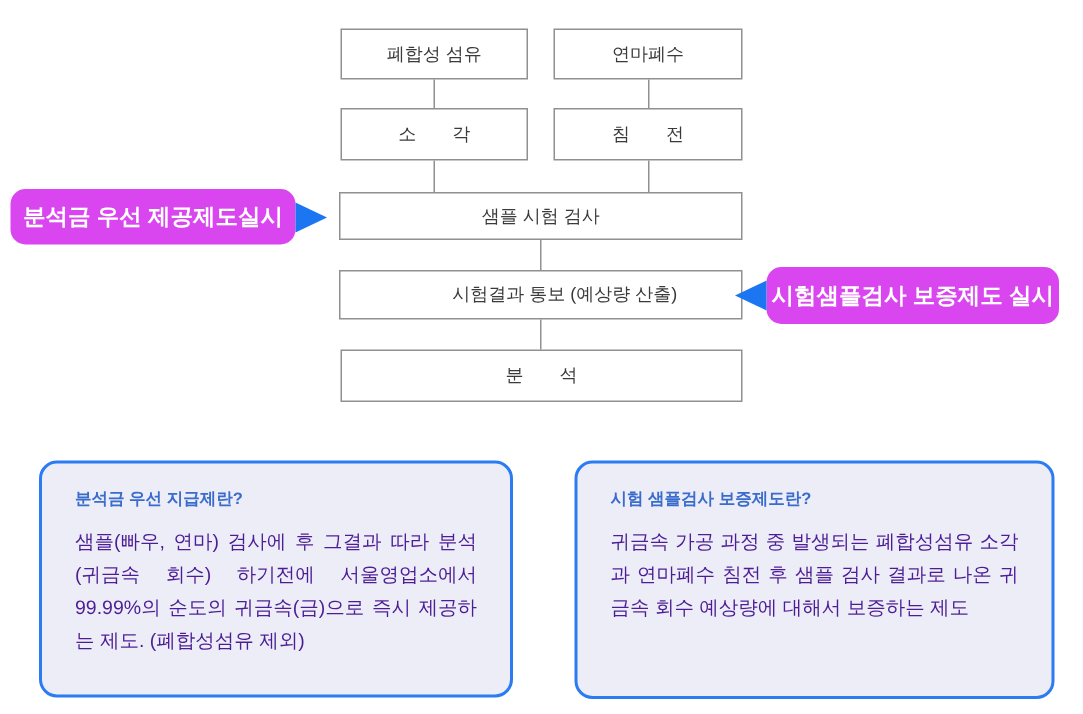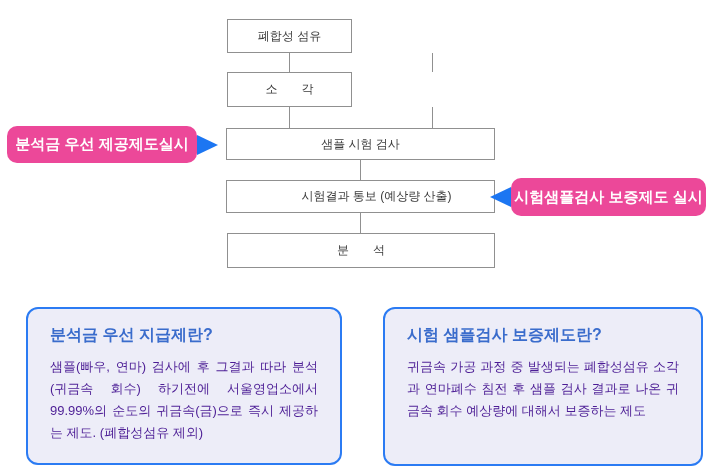--- a/index.html
+++ b/index.html
@@ -35,21 +35,21 @@
   #l1 { left:289px; top:53px;  height:19px; }
   #l2 { left:432px; top:53px;  height:19px; }
   #l3 { left:289px; top:107px; height:21px; }
   #l4 { left:432px; top:107px; height:21px; }
   #l5 { left:360px; top:160px; height:20px; }
   #l6 { left:360px; top:213px; height:20px; }
 
   
   .callout {
     position: absolute;
-    background: #ec4899;
+    background: #d946ef;
     color: #ffffff;
     font-weight: bold;
     font-size: 15px;
     display: flex; align-items: center; justify-content: center;
     border-radius: 10px;
     white-space: nowrap;
   }
   #callout-left  { left:7px;   top:126px; width:190px; height:37px; }
   #callout-right { left:511px; top:178px; width:195px; height:38px; }
   .tip { position: absolute; width: 0; height: 0; top: 50%; margin-top: -10px; }
@@ -72,39 +72,41 @@
     background: #ededf8;
     border: 2px solid #2b7bf3;
     border-radius: 12px;
     box-sizing: border-box;
     padding: 16px 22px 0 22px;
   }
   #card-left  { left:26px;  top:307px; width:316px; height:158px; }
   #card-right { left:383px; top:307px; width:320px; height:159px; }
   .card-title {
     margin: 0 0 10px 0;
-    font-size: 16px;
+    font-size: 11px;
     font-weight: bold;
     color: #3a6ccc;
   }
   .card-body {
     margin: 0;
     font-size: 13px;
     line-height: 22px;
     color: #4c1d95;
     text-align: justify;
   }
 </style>
 </head>
 <body>
 
 <div class="stage">
 
   <div class="fbox" id="b-waste-fiber">폐합성 섬유</div>
+  <div class="fbox" id="b-wastewater">연마폐수</div>
   <div class="fbox" id="b-incineration">소　　각</div>
+  <div class="fbox" id="b-sedimentation">침　　전</div>
   <div class="fbox" id="b-sample-test">샘플 시험 검사</div>
   <div class="fbox" id="b-result-notice">시험결과 통보 (예상량 산출)</div>
   <div class="fbox" id="b-analysis">분　　석</div>
 
   <div class="vline" id="l1"></div>
   <div class="vline" id="l2"></div>
   <div class="vline" id="l3"></div>
   <div class="vline" id="l4"></div>
   <div class="vline" id="l5"></div>
   <div class="vline" id="l6"></div>

